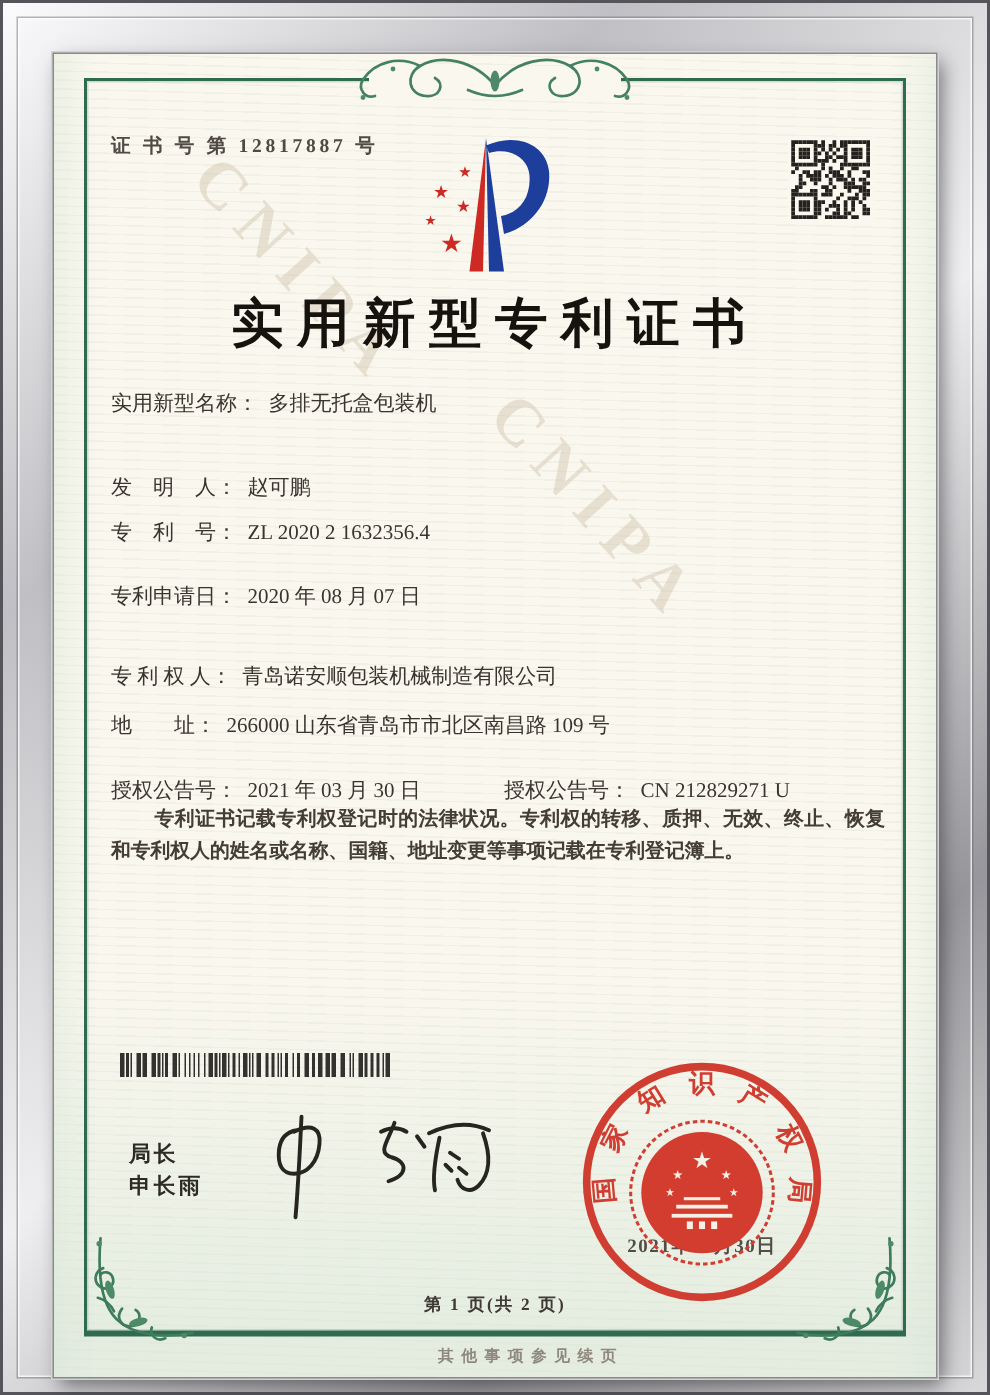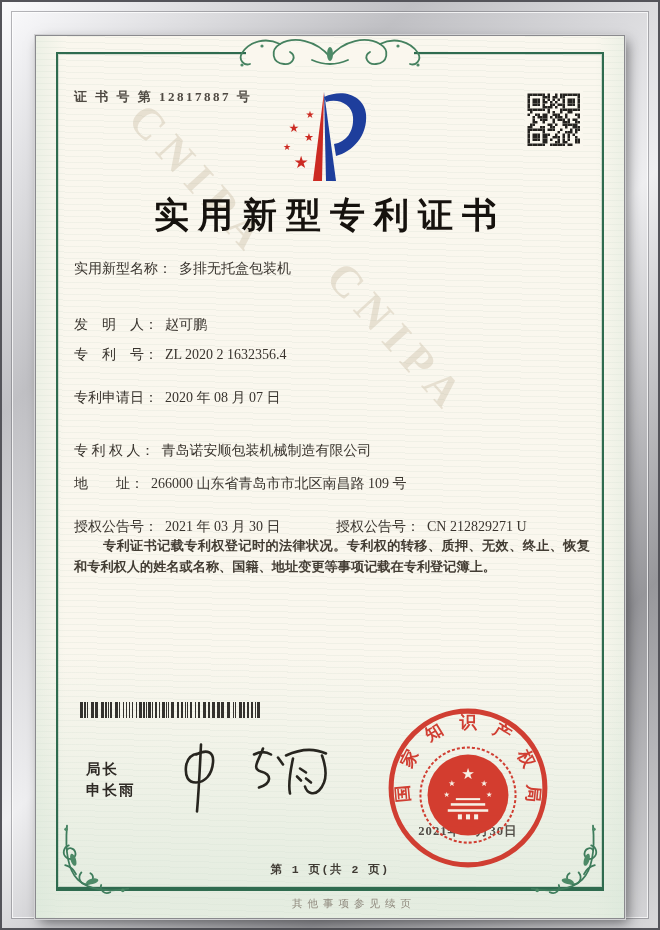--- a/index.html
+++ b/index.html
@@ -69,25 +69,25 @@
   .paras p { margin:0; text-indent:2.2em; }
 
   .barcode { position:absolute; left:44px; top:666px; }
   .sig-title { position:absolute; left:50px; top:712px; font-size:14.5px; font-weight:700; color:#2e2a25; letter-spacing:2px;margin-top:12px; }
   .sig-name  { position:absolute; left:50px; top:745px; font-size:14.5px; font-weight:700; color:#2e2a25; letter-spacing:2px; }
   .signature { position:absolute; left:118px; top:686px; }
   .seal { position:absolute; left:346px; top:666px; opacity:.95; }
 
   .pageno {
     position:absolute; left:0; right:0; top:826px; text-align:center;
-    font-size:11.5px; font-weight:600; color:#3f3a33; letter-spacing:1.5px;font-family:Liberation Mono, monospace;
+    font-size:11.5px; font-weight:600; color:#3f3a33; letter-spacing:1.5px;
   }
   .note {
     position:absolute; left:0; right:0; top:861px; text-align:center;
-    font-size:10.5px; font-weight:400; color:#8f897d; letter-spacing:5px;margin-left:48px;
+    font-size:10.5px; font-weight:700; color:#8f897d; letter-spacing:5px;margin-left:48px;
   }
   svg text { font-family:"DejaVu Sans","Liberation Sans",sans-serif; }
   .seal text { font-family:"Liberation Serif","DejaVu Serif",serif; }
 </style>
 </head>
 <body>
 
 <div class="frame"></div>
 
 <div class="page">

